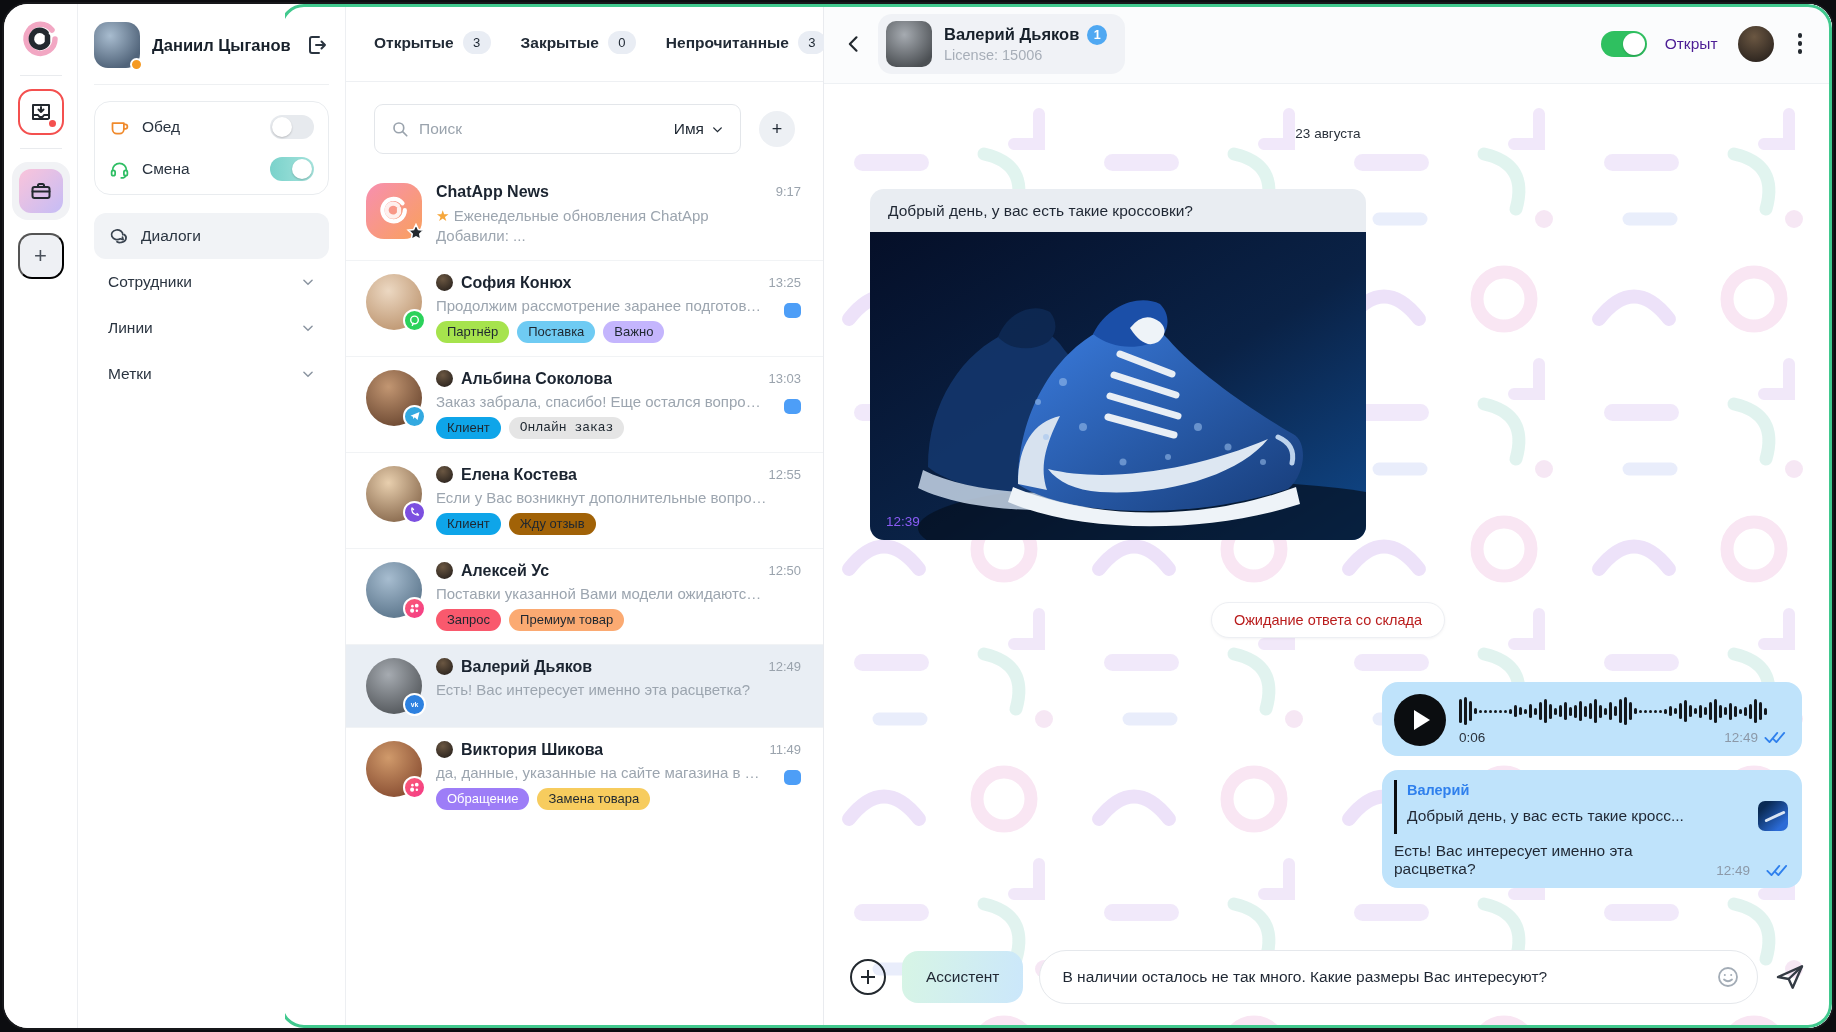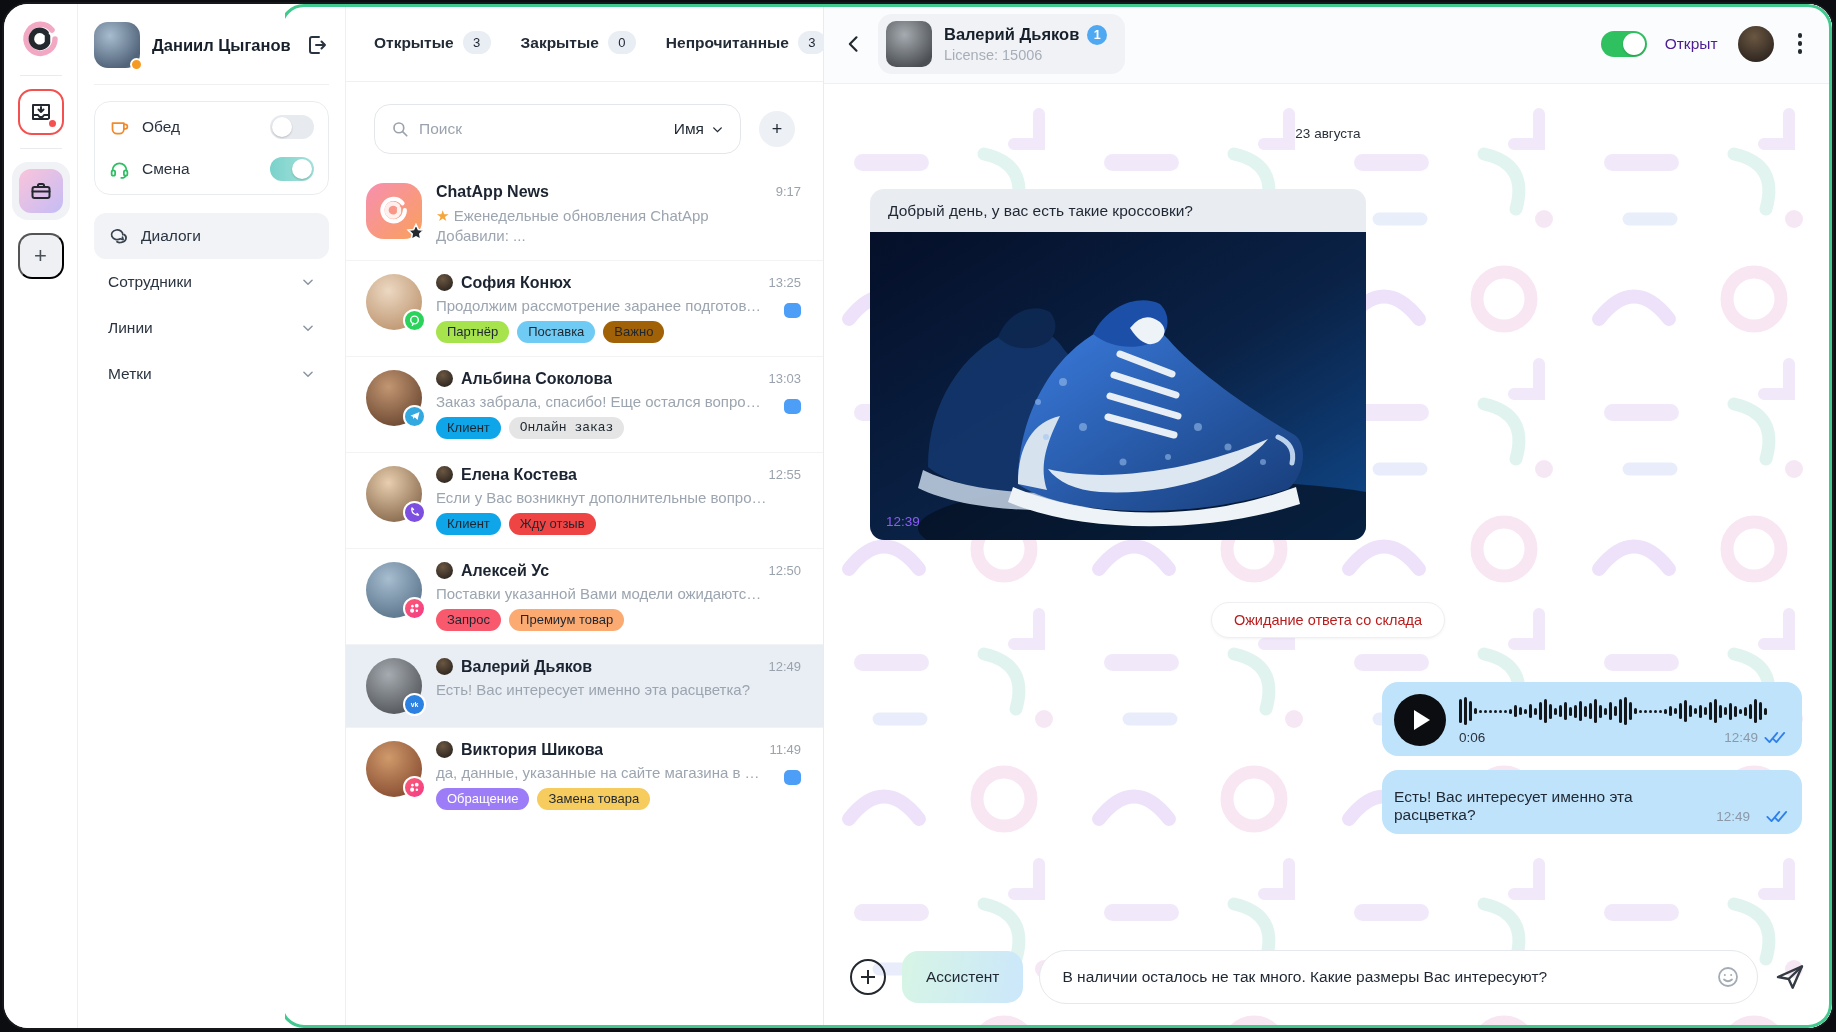--- a/index.html
+++ b/index.html
@@ -40,21 +40,21 @@
   .menu .flex1{ flex:1; }
   .chev{ color:#8a94a0; }
 
   
   .convos{ width:478px; border-right:1px solid #e9ebef; display:flex; flex-direction:column; background:#fff; flex:none; }
   .tabs{ height:78px; display:flex; align-items:center; gap:30px; padding:0 28px; border-bottom:1px solid #eef0f3; flex:none; }
   .tab{ display:flex; align-items:center; gap:9px; cursor:pointer; }
   .tab .t{ font-size:15.5px; font-weight:bold; color:#222b36; }
   .tab .c{ min-width:28px; height:23px; padding:0 8px; border-radius:12px; background:#e9edf4; color:#222b36; font-size:13px; display:flex; align-items:center; justify-content:center; }
   .search-row{ padding:22px 28px 16px; display:flex; align-items:center; gap:18px; flex:none; }
-  .search-box{ flex:1; height:50px; border:1.5px solid #e3e6ea; border-radius:16px; display:flex; align-items:center; gap:10px; padding:0 16px; }
+  .search-box{ flex:1; height:50px; border:1.5px solid #e3e6ea; border-radius:9px; display:flex; align-items:center; gap:10px; padding:0 16px; }
   .search-box .ph{ flex:1; font-size:15.5px; color:#9aa3ad; }
   .filter{ display:flex; align-items:center; gap:7px; font-size:15.5px; color:#222b36; cursor:pointer; }
   .add-chat{ width:36px; height:36px; border-radius:50%; background:#edf0f4; border:none; font-size:18px; color:#222b36; cursor:pointer; }
   .chat-list{ list-style:none; overflow:hidden; flex:1; }
   .chat-list li{ position:relative; display:flex; gap:14px; padding:13px 22px 13px 20px; cursor:pointer; }
   .chat-list li + li{ border-top:1px solid #f1f3f5; }
   .chat-list li.selected{ background:#e9eef4; }
   .chat-list .avatar{ width:56px; height:56px; }
   .av-news{ border-radius:18px; background:linear-gradient(135deg,#f78fb0,#f9a05c); display:flex; align-items:center; justify-content:center; }
   .av-sofia{ background:radial-gradient(circle at 40% 30%,#ecd8c2,#c29c78 75%); }
@@ -70,22 +70,22 @@
   .row-content{ flex:1; min-width:0; }
   .name-row{ display:flex; align-items:center; gap:8px; }
   .mini-op{ width:17px; height:17px; border-radius:50%; background:radial-gradient(circle at 40% 30%,#6b5742,#2e2620 80%); flex:none; }
   .cname{ font-size:16px; font-weight:bold; color:#1b2430; white-space:nowrap; overflow:hidden; text-overflow:ellipsis; }
   .ctime{ position:absolute; top:14px; right:22px; font-size:13px; color:#9aa3ad; }
   .preview{ margin-top:5px; font-size:15px; color:#9ca5af; white-space:nowrap; overflow:hidden; text-overflow:ellipsis; padding-right:34px; }
   .preview.two-line{ white-space:normal; display:-webkit-box; -webkit-line-clamp:2; -webkit-box-orient:vertical; padding-right:64px; line-height:1.35; }
   .pstar{ color:#f6a73c; }
   .tags{ margin-top:7px; display:flex; gap:8px; }
   .tag{ padding:3.5px 11px; border-radius:11px; font-size:13px; font-weight:500; color:#1e2730; white-space:nowrap; }
-  .tg-green{background:#a6e34d;} .tg-skyblue{background:#6fcbf3;} .tg-orange{background:#a16207;}
-  .tg-blue{background:#0ea5e9;} .tg-yellow{background:#e5e5e5;font-family:Liberation Mono, monospace;} .tg-pink{background:#ef4444;}
+  .tg-green{background:#a6e34d;} .tg-skyblue{background:#6fcbf3;} .tg-orange{background:#c4b5fd;}
+  .tg-blue{background:#0ea5e9;} .tg-yellow{background:#e5e5e5;font-family:Liberation Mono, monospace;} .tg-pink{background:#a16207;}
   .tg-red{background:#f9596d;} .tg-peach{background:#fbaa72;} .tg-purple{background:#9d7df7;color:#fff;}
   .tg-amber{background:#f7cc5e;}
   .unread{ position:absolute; right:22px; top:42px; width:17px; height:15px; border-radius:5px; background:#4d9ef7; }
 
   
   .chat{ flex:1; position:relative; display:flex; flex-direction:column; background:#fff; min-width:0; }
   .pattern{ position:absolute; inset:0; z-index:0; opacity:.85; }
   .chat-header{ position:relative; z-index:2; height:80px; background:#fbfcfd; border-bottom:1px solid #eef1f4; display:flex; align-items:center; gap:14px; padding:0 30px 0 20px; flex:none; }
   .contact-card{ display:flex; align-items:center; gap:12px; background:#f0f2f6; border-radius:14px; padding:7px 18px 7px 8px; cursor:pointer; }
   .contact-card .avatar{ width:46px; height:46px; border-radius:10px; background:radial-gradient(circle at 40% 30%,#a6abb1,#4c5054 80%); }
@@ -615,20 +615,27 @@
             <span class="mtime">12:49</span>
             <svg width="22" height="15" viewBox="0 0 24 16" fill="none" stroke="#2f80ed" stroke-width="2" stroke-linecap="round" stroke-linejoin="round">
                 <path d="M1.5 8.5 l4.5 4.5 8.5 -10"></path>
                 <path d="M10 9.5 l3.5 3.5 8.5 -10"></path>
               </svg>
           </div>
         </div>
       </div>
 
       <div class="bubble-out reply">
+        <div class="quote">
+          <div class="q-author">Валерий</div>
+          <div class="q-row">
+            <span class="q-text">Добрый день, у вас есть такие кросс...</span>
+            <span class="q-thumb"></span>
+          </div>
+        </div>
         <div class="r-row">
           <span class="r-text">Есть! Вас интересует именно эта расцветка?</span>
           <span class="mtime">12:49</span>
           <svg width="22" height="15" viewBox="0 0 24 16" fill="none" stroke="#2f80ed" stroke-width="2" stroke-linecap="round" stroke-linejoin="round">
               <path d="M1.5 8.5 l4.5 4.5 8.5 -10"></path>
               <path d="M10 9.5 l3.5 3.5 8.5 -10"></path>
             </svg>
         </div>
       </div>
     </div>

